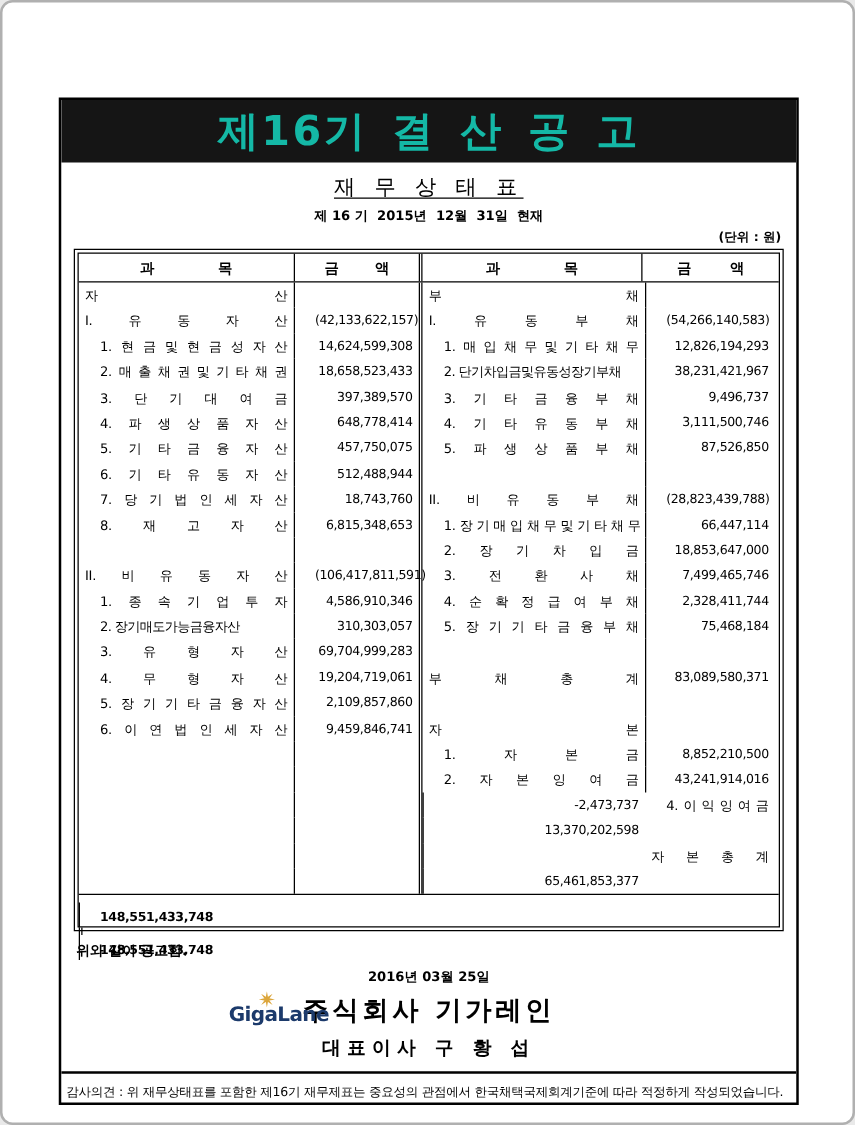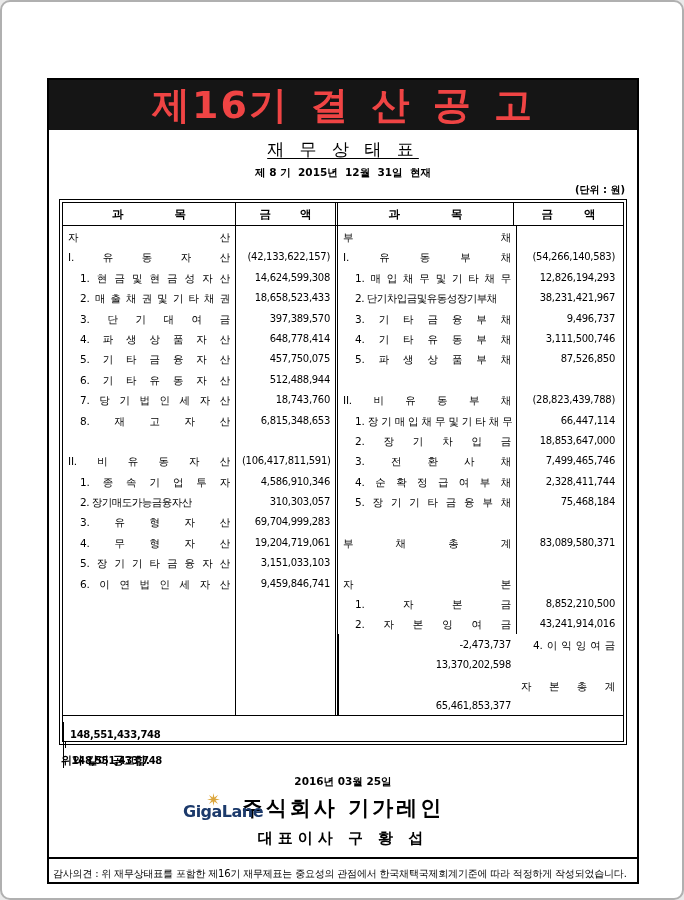--- a/index.html
+++ b/index.html
@@ -7,23 +7,23 @@
   body { font-family: "DejaVu Sans", sans-serif; color: #000; position: relative; }
   .screen-frame {
     position: absolute; inset: 0; background: #fff;
     border: 2px solid #b0b0b0; border-radius: 10px; overflow: hidden;
   }
   .page-box {
     position: absolute; left: 45px; top: 76px; width: 592px; height: 806px;
     border: 2px solid #000; background: #fff; overflow: hidden;
   }
   .title-banner {
-    height: 50px; background: #151515; color: #ef4444;
+    height: 50px; background: #151515; color: #14b8a6;
     display: flex; align-items: center; justify-content: center;
-    font-size: 38px; font-weight: bold; letter-spacing: 2px; word-spacing: 6px;
+    font-size: 33px; font-weight: bold; letter-spacing: 2px; word-spacing: 6px;
   }
   .report-head { text-align: center; margin-top: 8px; }
   .report-title {
     display: inline-block; font-size: 17px; font-weight: normal; letter-spacing: 5px;
     text-decoration: underline; text-underline-offset: 3px;
   }
   .report-date { font-size: 10.5px; font-weight: bold; margin-top: 5px; white-space: pre; }
   .unit-label { text-align: right; font-size: 10px; font-weight: bold; margin: 3px 12px 2px 0; }
 
   .fin-table { margin: 0 10px; border: 1px solid #000; padding: 2px; }
@@ -41,21 +41,21 @@
   .half-r { grid-template-columns: 178px 104px; border-left: 3px double #000; flex: 1; }
   .nm {
     font-size: 10.5px; letter-spacing: -0.2px; line-height: 14px;
     padding: 4px 5px 0 5px; text-align: justify; text-align-last: justify;
     overflow: hidden; white-space: nowrap;
   }
   .nm.ind { padding-left: 17px; }
   .nm.tight { text-align-last: left; letter-spacing: -0.5px; }
   .val {
     font-size: 10px; letter-spacing: -0.3px; line-height: 14px;
-    border-left: 1px solid #000; text-align: right; padding: 4px 5px 0 6px; white-space: nowrap;
+    border-left: 1px solid #000; text-align: right; padding: 4px 5px 0 16px; white-space: nowrap;
   }
   .trow-total { display: flex; border-top: 1px solid #000; height: 26px; font-weight: bold; flex-direction: column; }
   .trow-total .nm { font-size: 11px; padding-top: 6px; }
   .trow-total .val { font-size: 10px; padding-top: 6px; }
   .t-name  { width: 172px; } .t-amt  { width: 100px; }
   .t-name2 { width: 178px; border-left: 3px double #000 !important; } .t-amt2 { width: 104px; flex: 1; }
 
   .announce { font-size: 11px; font-weight: bold; margin: 8px 0 0 12px; }
   .f-date { text-align: center; font-size: 10.5px; font-weight: bold; margin-top: 7px; }
   .company-wrap { position: relative; margin-top: 5px; height: 54px; }
@@ -72,21 +72,21 @@
 
 <div class="screen-frame">
   <div class="page-box">
 
     <div class="title-banner">
       <span>제16기 결 산 공 고</span>
     </div>
 
     <div class="report-head">
       <div class="report-title">재 무 상 태 표</div>
-      <div class="report-date">제 8 기  2015년  12월  31일  현재</div>
+      <div class="report-date">제 16 기  2015년  12월  31일  현재</div>
     </div>
 
     <div class="unit-label">(단위 : 원)</div>
 
     <div class="fin-table">
       <div class="fin-inner">
 
         <div class="thead">
           <div class="h-name">과 목</div>
           <div class="h-amt">금 액</div>
@@ -122,21 +122,21 @@
               <div class="val">(106,417,811,591)</div>
               <div class="nm ind">1. 종 속 기 업 투 자</div>
               <div class="val">4,586,910,346</div>
               <div class="nm ind tight">2. 장기매도가능금융자산</div>
               <div class="val">310,303,057</div>
               <div class="nm ind">3. 유 형 자 산</div>
               <div class="val">69,704,999,283</div>
               <div class="nm ind">4. 무 형 자 산</div>
               <div class="val">19,204,719,061</div>
               <div class="nm ind">5. 장 기 기 타 금 융 자 산</div>
-              <div class="val">3,151,033,103</div>
+              <div class="val">2,109,857,860</div>
               <div class="nm ind">6. 이 연 법 인 세 자 산</div>
               <div class="val">9,459,846,741</div>
               <div class="nm"></div>
               <div class="val"></div>
               <div class="nm"></div>
               <div class="val"></div>
               <div class="nm"></div>
               <div class="val"></div>
               <div class="nm"></div>
               <div class="val"></div>

